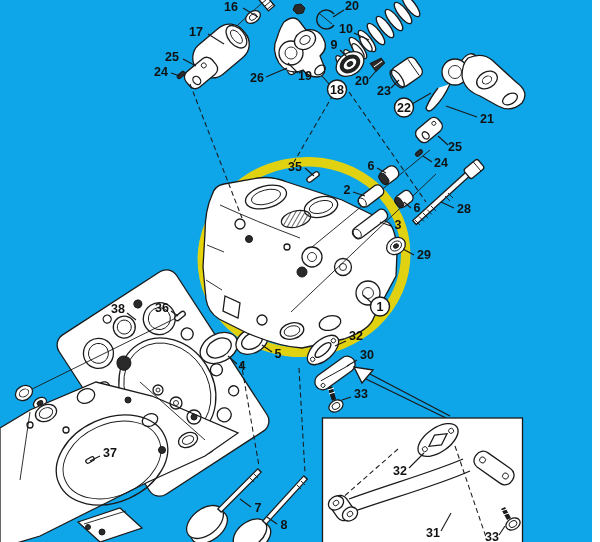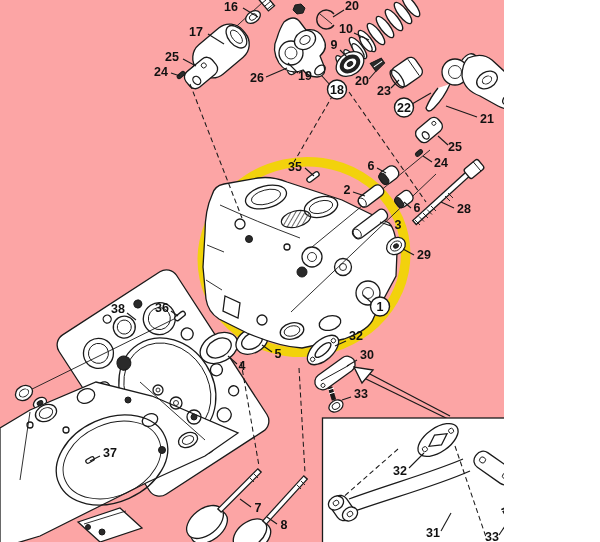--- a/index.html
+++ b/index.html
@@ -1,16 +1,16 @@
 <!DOCTYPE html>
 <html><head>
 <meta charset="utf-8">
 <style>
   html,body{margin:0;padding:0;background:#fff;}
-  .stage{position:relative;width:504px;height:542px;background:#fca5a5;overflow:hidden;}
+  .stage{position:relative;width:592px;height:542px;background:#0ea5e9;overflow:hidden;}
   svg{display:block;}
   text.part-num{font:700 12.5px "Liberation Sans", sans-serif;fill:#111;}
   .ln{stroke:#1a1a1a;fill:none;stroke-width:1.3;}
   .lnw{stroke:#1a1a1a;fill:#fff;stroke-width:1.3;}
   .thin{stroke:#1a1a1a;fill:none;stroke-width:0.9;}
   .dark{fill:#2a2a2a;stroke:#1a1a1a;stroke-width:1;}
   .dash{stroke:#1a1a1a;fill:none;stroke-width:1.05;stroke-dasharray:5 3.2;}
 </style>
 </head>
 <body>

